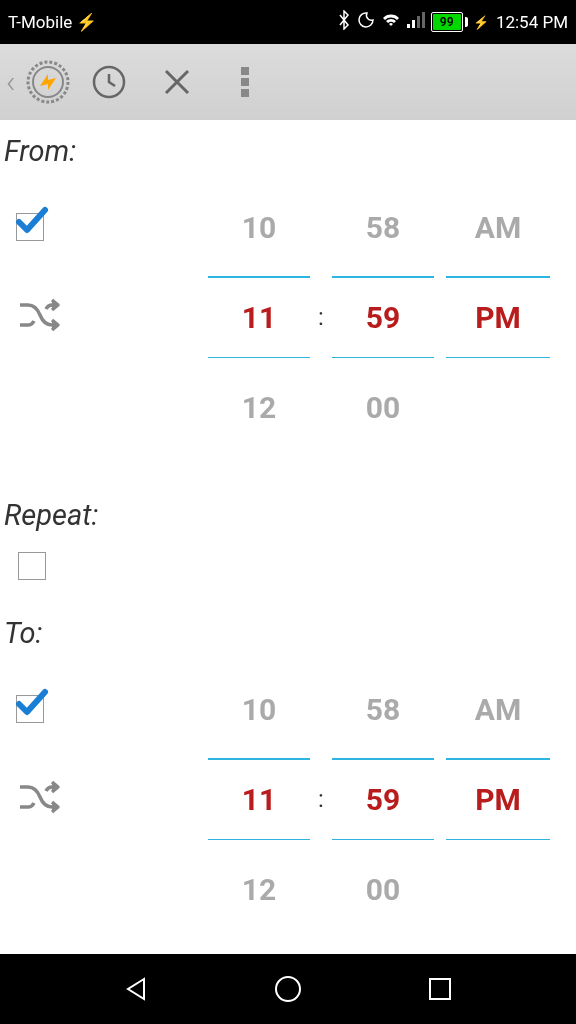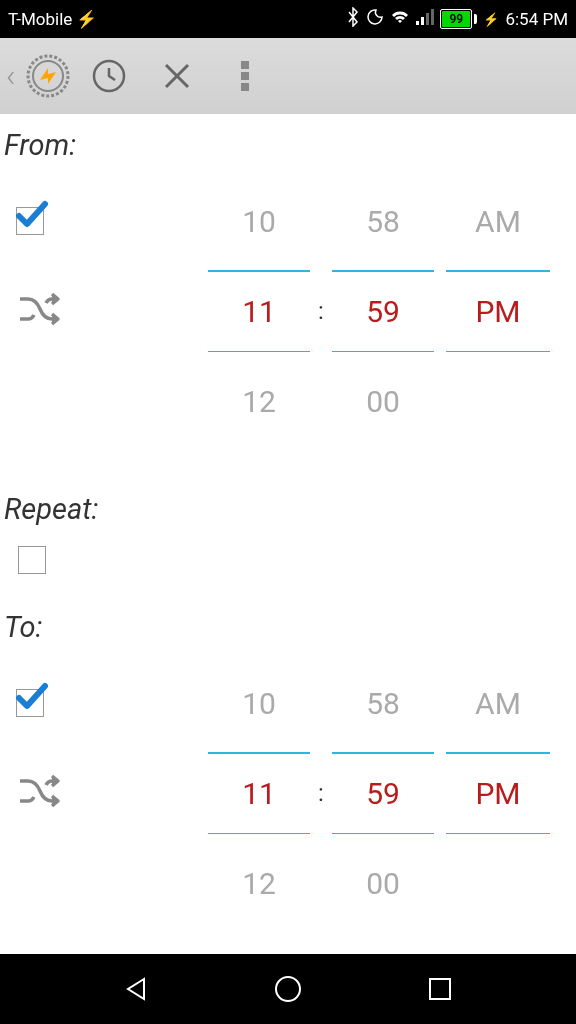--- a/index.html
+++ b/index.html
@@ -9,21 +9,21 @@
     }
     body {
       width: 576px;
       height: 1024px;
       font-family: -apple-system, BlinkMacSystemFont, 'Segoe UI', Roboto, sans-serif;
       background: #fff;
       position: relative;
       overflow: hidden;
     }
     .status-bar {
-      height: 38px;
+      height: 44px;
       background: #000;
       color: #fff;
       display: flex;
       align-items: center;
       justify-content: space-between;
       padding: 0 8px;
       font-size: 17px;
     }
     .status-left {
       display: flex;
@@ -136,21 +136,21 @@
       left: -2px;
     }
     .checkbox.standalone {
       margin-left: 14px;
       margin-top: 6px;
       margin-bottom: 30px;
     }
     .picker-cell {
       text-align: center;
       font-size: 30px;
-      font-weight: 400;
+      font-weight: 700;
       height: 90px;
       display: flex;
       align-items: center;
       justify-content: center;
     }
     .dim {
       color: #aaa;
     }
     .sel {
       color: #b91c1c;
@@ -230,21 +230,21 @@
       </svg>
     </span>
     <span class="battery">
       <span class="battery-box">
         <span class="battery-fill"></span>
         <span class="battery-text">99</span>
       </span>
       <span class="battery-tip"></span>
     </span>
     <span style="font-size:13px;">⚡</span>
-    <span>6:54 PM</span>
+    <span>12:54 PM</span>
   </div>
 </div>
 
 <div class="toolbar">
   <span class="back-chevron">‹</span>
   <span class="app-icon">
     <svg width="44" height="44" viewBox="0 0 44 44">
       <circle cx="22" cy="22" r="20" fill="none" stroke="#888" stroke-width="3" stroke-dasharray="3,2"></circle>
       <circle cx="22" cy="22" r="15" fill="none" stroke="#888" stroke-width="2"></circle>
       <path d="M14 26 L22 14 L22 20 L30 18 L22 30 L22 24 Z" fill="#ffa500"></path>

